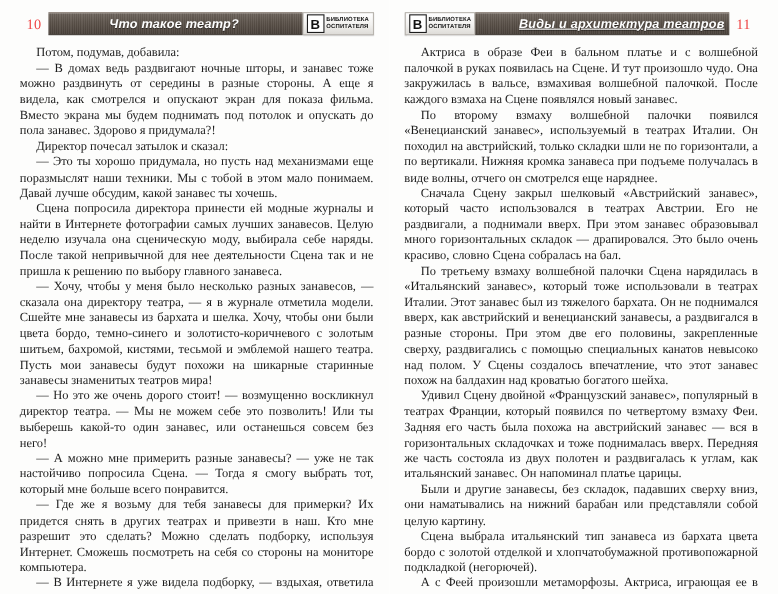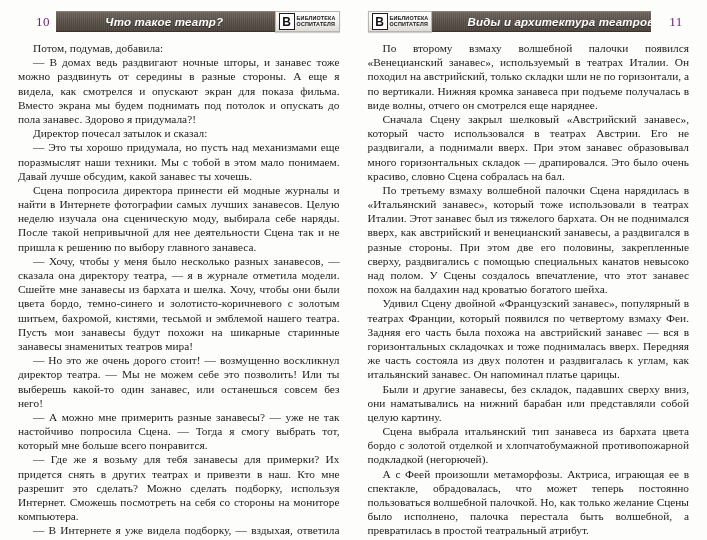--- a/index.html
+++ b/index.html
@@ -40,23 +40,22 @@
     margin-bottom: 9px;
   }
   .folio {
     flex: 0 0 auto;
     min-width: 26px;
     display: flex;
     align-items: center;
     justify-content: center;
     font-family: "Liberation Serif", "DejaVu Serif", serif;
     font-size: 13px;
-    color: #701a75;
+    color: #ef4444;
     letter-spacing: 0.5px;
-    margin-left: 12px;
   }
   .bar {
     flex: 1 1 auto;
     position: relative;
     display: flex;
     align-items: center;
     overflow: hidden;
     background:
       repeating-linear-gradient(90deg,
         rgba(255,255,255,0.055) 0px,
@@ -73,21 +72,21 @@
     font-family: "Liberation Sans", "DejaVu Sans", sans-serif;
     font-weight: bold;
     font-style: italic;
     font-size: 11.5px;
     color: #ffffff;
     letter-spacing: 0.2px;
     white-space: nowrap;
     text-shadow: 0 1px 0 rgba(0,0,0,0.45);
   }
   .bar-left .bar-title  { padding-right: 18px; margin-left: 16px; }
-  .bar-right .bar-title { padding-left: 35px; }
+  .bar-right .bar-title { padding-left: 35px; text-decoration: underline; }
 
   
   .logo {
     flex: 0 0 auto;
     display: flex;
     align-items: center;
     gap: 2px;
     padding: 1px 3px;
     background: linear-gradient(180deg,#ffffff 0%, #f2f1ef 55%, #dedcd8 100%);
     border: 1px solid #b8b4ae;
@@ -182,20 +181,21 @@
           <span>ОСПИТАТЕЛЯ</span>
         </div>
       </div>
       <div class="bar bar-right">
         <div class="bar-title">Виды и архитектура театров</div>
       </div>
       <div class="folio">11</div>
     </div>
 
     <div class="body">
+      <p>Актриса в образе Феи в бальном платье и с волшебной палочкой в руках появилась на Сцене. И тут произошло чудо. Она закружилась в вальсе, взмахивая волшебной палочкой. После каждого взмаха на Сцене появлялся новый занавес.</p>
       <p>По второму взмаху волшебной палочки появился «Венецианский занавес», используемый в театрах Италии. Он походил на австрийский, только складки шли не по горизонтали, а по вертикали. Нижняя кромка занавеса при подъеме получалась в виде волны, отчего он смотрелся еще наряднее.</p>
       <p>Сначала Сцену закрыл шелковый «Австрийский занавес», который часто использовался в театрах Австрии. Его не раздвигали, а поднимали вверх. При этом занавес образовывал много горизонтальных складок — драпировался. Это было очень красиво, словно Сцена собралась на бал.</p>
       <p>По третьему взмаху волшебной палочки Сцена нарядилась в «Итальянский занавес», который тоже использовали в театрах Италии. Этот занавес был из тяжелого бархата. Он не поднимался вверх, как австрийский и венецианский занавесы, а раздвигался в разные стороны. При этом две его половины, закрепленные сверху, раздвигались с помощью специальных канатов невысоко над полом. У Сцены создалось впечатление, что этот занавес похож на балдахин над кроватью богатого шейха.</p>
       <p>Удивил Сцену двойной «Французский занавес», популярный в театрах Франции, который появился по четвертому взмаху Феи. Задняя его часть была похожа на австрийский занавес — вся в горизонтальных складочках и тоже поднималась вверх. Передняя же часть состояла из двух полотен и раздвигалась к углам, как итальянский занавес. Он напоминал платье царицы.</p>
       <p>Были и другие занавесы, без складок, падавших сверху вниз, они наматывались на нижний барабан или представляли собой целую картину.</p>
       <p>Сцена выбрала итальянский тип занавеса из бархата цвета бордо с золотой отделкой и хлопчатобумажной противопожарной подкладкой (негорючей).</p>
       <p>А с Феей произошли метаморфозы. Актриса, играющая ее в спектакле, обрадовалась, что может теперь постоянно пользоваться волшебной палочкой. Но, как только желание Сцены было исполнено, палочка перестала быть волшебной, а превратилась в простой театральный атрибут.</p>
 
     </div>
   </div>

